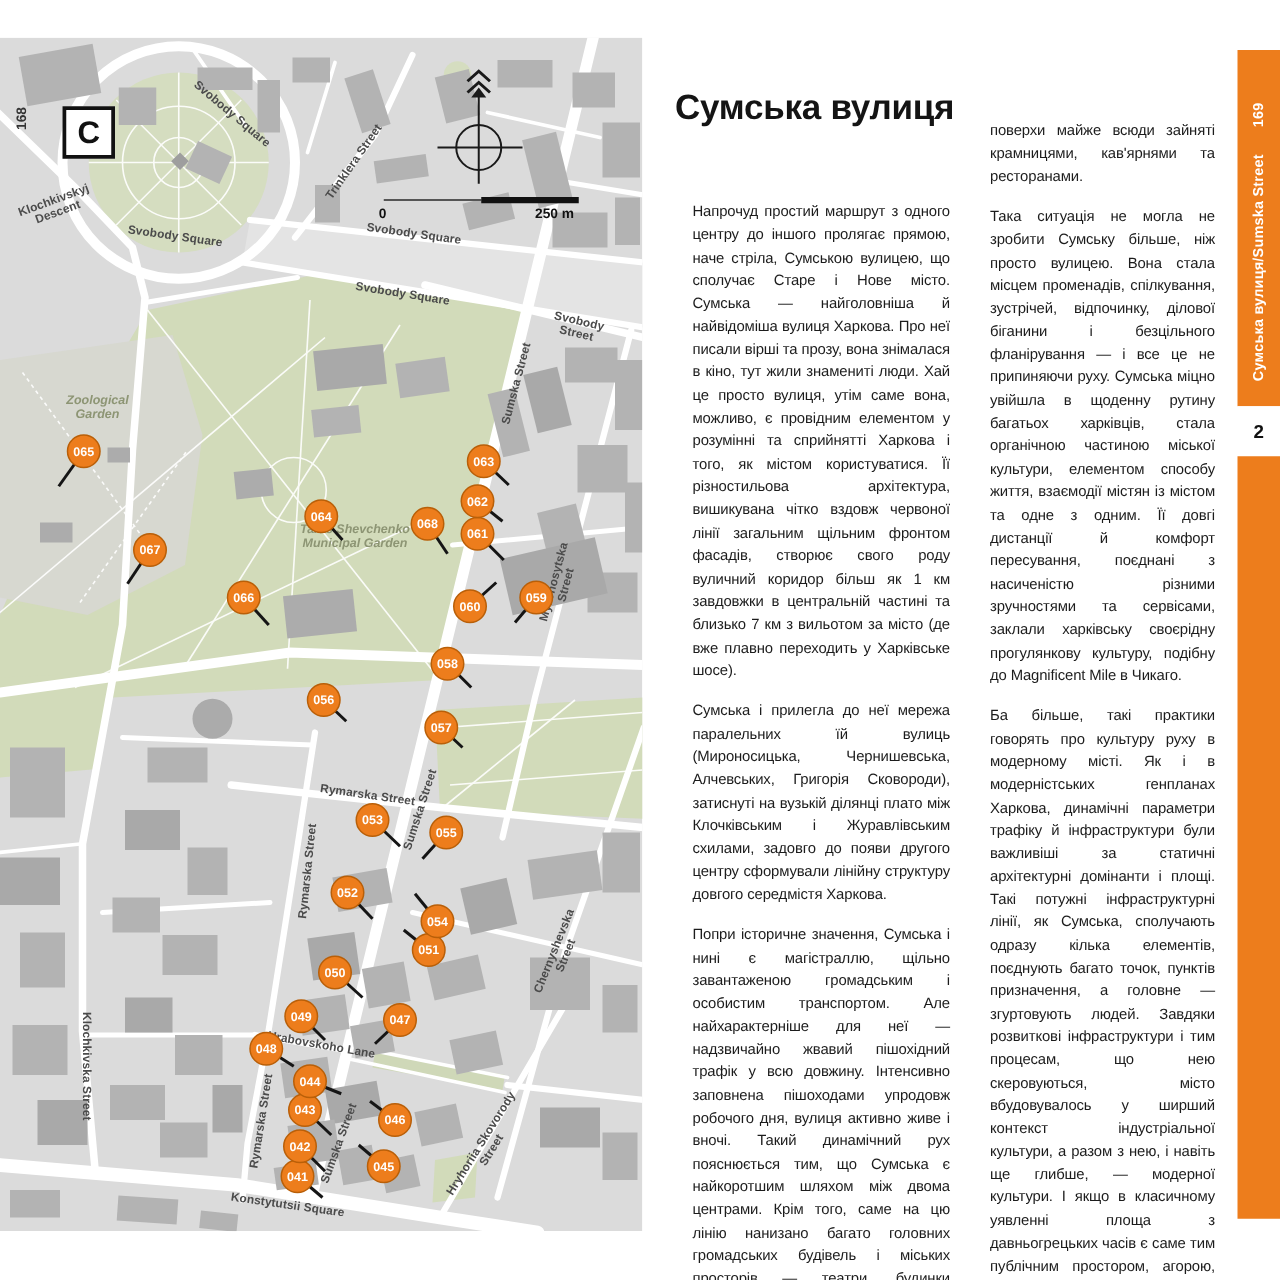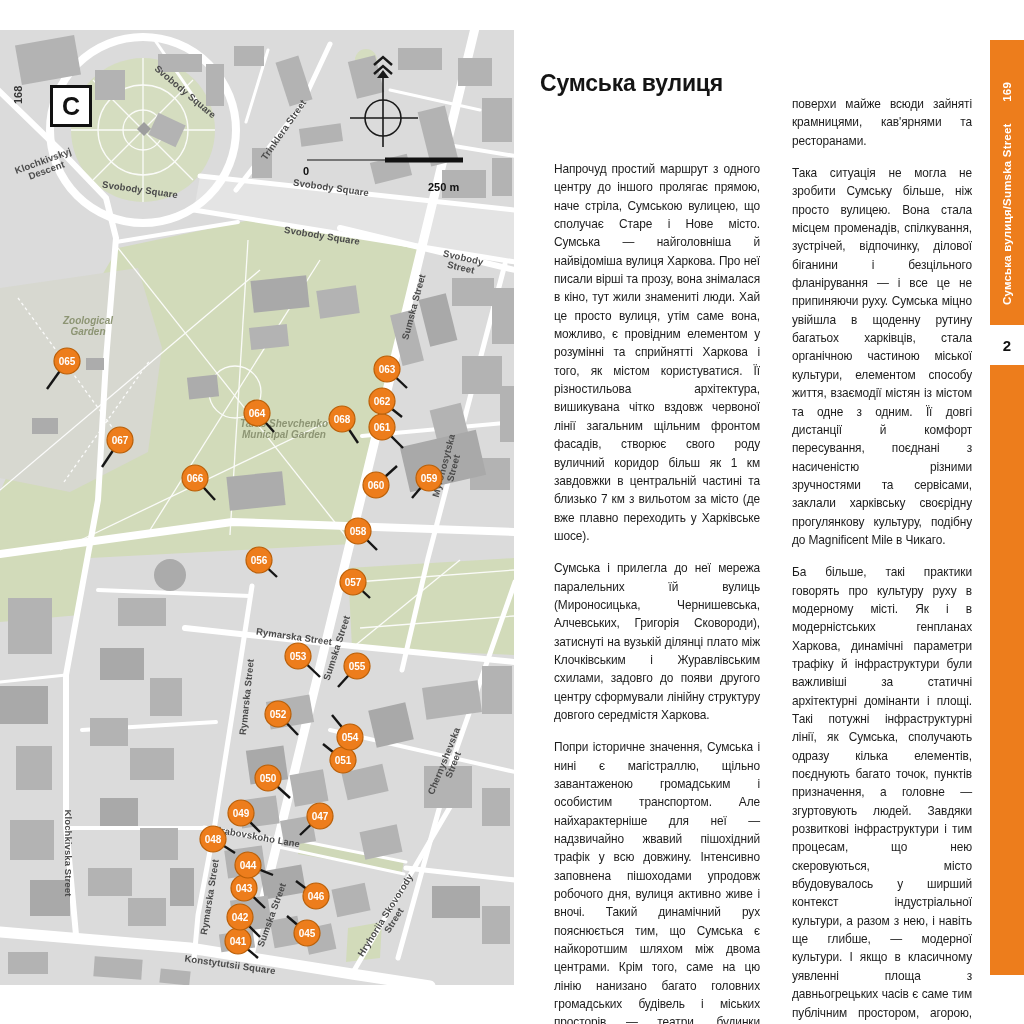--- a/index.html
+++ b/index.html
@@ -30,21 +30,21 @@
   #tab-bottom{top:365px;height:610px;}
   #tab-rot{position:absolute;left:0;top:285px;width:285px;height:34px;
       transform-origin:0 0;transform:rotate(-90deg);display:flex;align-items:center;
       justify-content:space-between;box-sizing:border-box;padding:0 42px 0 20px;
       color:#fff;font-weight:700;font-size:11.5px;letter-spacing:.2px;}
   #chapter-box{position:absolute;left:990px;top:325px;width:34px;height:40px;background:#fff;
       display:flex;align-items:center;justify-content:center;font-weight:700;
       font-size:15px;color:#111;}
 
   
-  #article-title{position:absolute;left:540px;top:70px;margin:0;font-size:23px;
+  #article-title{position:absolute;left:540px;top:70px;margin:0;font-size:28px;
       font-weight:700;color:#141414;letter-spacing:-.2px;}
   .col{position:absolute;font-size:11.9px;line-height:18.35px;text-align:justify;
       color:#1c1c1c;letter-spacing:-.1px;}
   #col1{left:540px;top:146px;width:234px;}
   #col2{left:778px;top:81px;width:208px;}
   .col p{margin:14px;}
 </style>
 </head>
 <body>
 
@@ -223,21 +223,21 @@
       <div class="map-label street-label" style="left: 272px; top: 885px; transform: translate(-50%, -50%) rotate(-70deg);">Sumska  Street</div>
       <div class="map-label street-label" style="left: 449px; top: 437px; transform: translate(-50%, -50%) rotate(-75deg);">Myronosytska Street</div>
       <div class="map-label street-label" style="left: 449px; top: 733px; transform: translate(-50%, -50%) rotate(-68deg);">Chernyshevska Street</div>
       <div class="map-label street-label" style="left: 294px; top: 607px; transform: translate(-50%, -50%) rotate(8deg);">Rymarska Street</div>
       <div class="map-label street-label" style="left: 247px; top: 667px; transform: translate(-50%, -50%) rotate(-84deg);">Rymarska Street</div>
       <div class="map-label street-label" style="left: 210px; top: 867px; transform: translate(-50%, -50%) rotate(-81deg);">Rymarska Street</div>
       <div class="map-label street-label" style="left: 257px; top: 807px; transform: translate(-50%, -50%) rotate(10deg);">Hrabovskoho Lane</div>
       <div class="map-label street-label" style="left: 230px; top: 935px; transform: translate(-50%, -50%) rotate(8deg);">Konstytutsii Square</div>
       <div class="map-label street-label" style="left: 68px; top: 823px; transform: translate(-50%, -50%) rotate(90deg);">Klochkivska  Street</div>
       <div class="map-label street-label" style="left: 390px; top: 888px; transform: translate(-50%, -50%) rotate(-58deg);">Hryhoriia  Skovorody  Street</div>
-      <div class="map-label area-label" style="left: 88px; top: 297px; transform: translate(-50%, -50%) rotate(0deg);">Zoological
+      <div class="map-label area-label" style="left: 78px; top: 297px; transform: translate(-50%, -50%) rotate(0deg);">Zoological
 Garden</div>
       <div class="map-label area-label" style="left: 284px; top: 400px; transform: translate(-50%, -50%) rotate(0deg);">Taras Shevchenko
 Municipal Garden</div>
     </div>
 
   <svg id="marker-svg" width="514" height="955" viewBox="0 0 514 955">
       <g>
         <line x1="238" y1="911" x2="258" y2="928" class="pin"></line>
         <circle cx="238" cy="911" r="13" class="pin-circle"></circle>
         <text x="238" y="914.6" class="pin-text">041</text>
@@ -373,21 +373,21 @@
         <text x="120" y="413.6" class="pin-text">067</text>
       </g>
       <g>
         <line x1="342" y1="389" x2="358" y2="413" class="pin"></line>
         <circle cx="342" cy="389" r="13" class="pin-circle"></circle>
         <text x="342" y="392.6" class="pin-text">068</text>
       </g>
     </svg>
 
   <div class="scale-label" style="left:303px;top:135px;">0</div>
-  <div class="scale-label" style="left:428px;top:135px;margin-top:16px;">250 m</div>
+  <div class="scale-label" style="left:428px;top:135px;">250 m</div>
 
   <div id="grid-label-box">
     <span>C</span>
   </div>
 </div>
 
 <div id="pageno-left">168</div>
 
 <h1 id="article-title">Сумська вулиця</h1>
 

